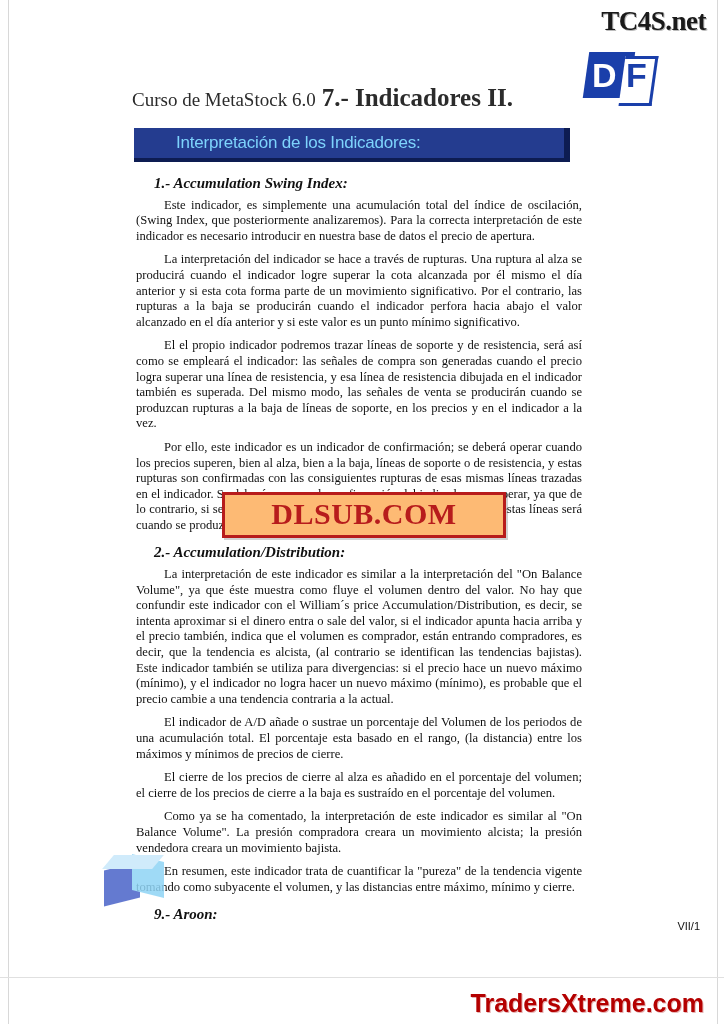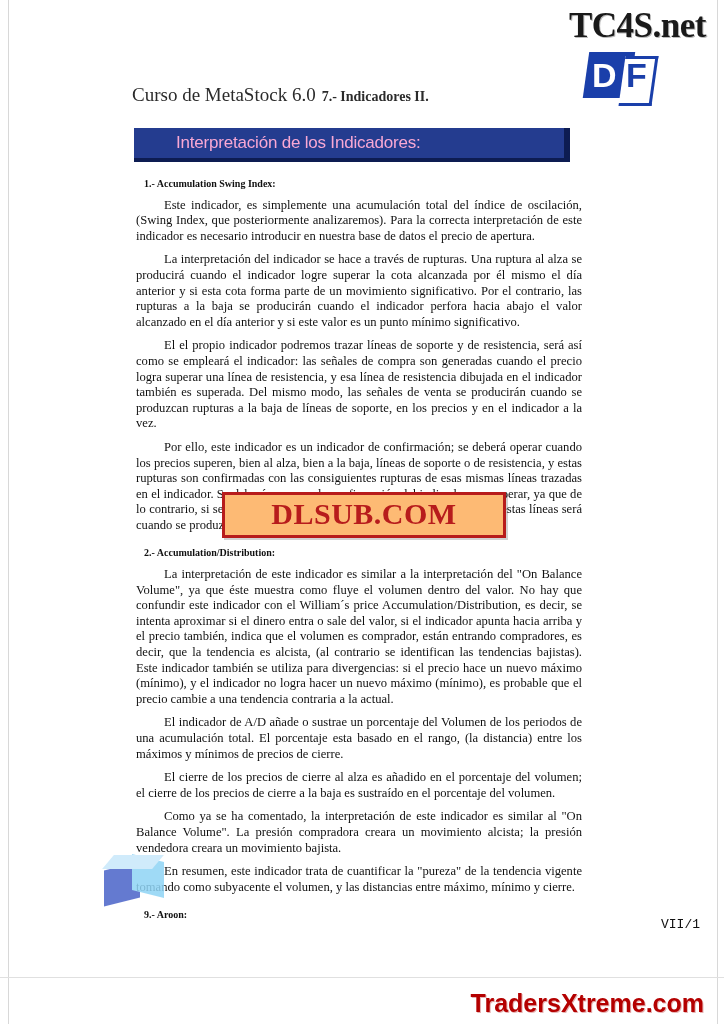--- a/index.html
+++ b/index.html
@@ -40,21 +40,21 @@
     width: 724px; height: 1px;
     background: #e0e0e0;
   }
 
   
   .brand-tc4s {
     position: absolute;
     right: 18px;
     top: 6px;
     font-family: "Liberation Serif", serif;
-    font-size: 35px;
+    font-size: 27px;
     font-weight: bold;
     color: #1a1a1a;
     letter-spacing: -0.5px;
     text-shadow: 1px 1px 0 #bbbbbb;
   }
   .logo-df {
     position: absolute;
     right: 72px;
     top: 52px;
     width: 66px;
@@ -102,59 +102,60 @@
     color: #2b2b2b;
     font-size: 19px;
     font-family: "Liberation Serif", serif;
     white-space: nowrap;
   }
   .doc-header .course {
     font-size: 19px;
   }
   .doc-header .chapter {
     font-weight: bold;
-    font-size: 14px;
+    font-size: 25px;
     margin-left: 6px;
   }
 
   
   .title-bar {
     position: absolute;
     left: 134px;
     top: 128px;
     width: 430px;
     height: 30px;
     background: #243c8f;
     border-right: 6px solid #0d1c52;
     border-bottom: 4px solid #0d1c52;
   }
   .title-bar span {
     display: block;
-    color: #f9a8d4;
+    color: #7dd3fc;
     font-family: "Liberation Sans", sans-serif;
     font-size: 17px;
     padding: 5px 0 0 42px;
     letter-spacing: -0.2px;
   }
 
   
   .content {
     position: absolute;
     left: 136px;
     top: 172px;
     width: 450px;
     color: #111111;
     font-size: 12.6px;
     line-height: 15.6px;
     text-align: justify;
   }
   .sec-head {
     font-weight: bold;
-    font-size: 10px;
-    margin: 12px 0 6px 8px;
+    font-style: italic;
+    font-size: 15px;
+    margin: 12px 0 6px 18px;
   }
   .sec-head.first { margin-top: 4px; }
   p.para {
     margin: 0 4px 8px 0;
     text-indent: 28px;
     text-align: justify;
   }
 
   
   .wm-vertical {
@@ -220,23 +221,23 @@
     width: 50px; height: 20px;
     background: #c8e8fb;
     transform: skewX(-40deg) scaleY(0.7);
   }
 
   
   .page-num {
     position: absolute;
     right: 24px;
     bottom: 92px;
-    font-size: 13px;
+    font-size: 11px;
     color: #111111;
-    font-family: Liberation Mono, monospace;
+    font-family: Liberation Sans, sans-serif;
   }
   .brand-bottom {
     position: absolute;
     right: 20px;
     bottom: 6px;
     font-family: Liberation Sans, sans-serif;
     font-size: 25px;
     font-weight: bold;
     color: #b40000;
     text-shadow: 1px 1px 0 #e6b3b3;

